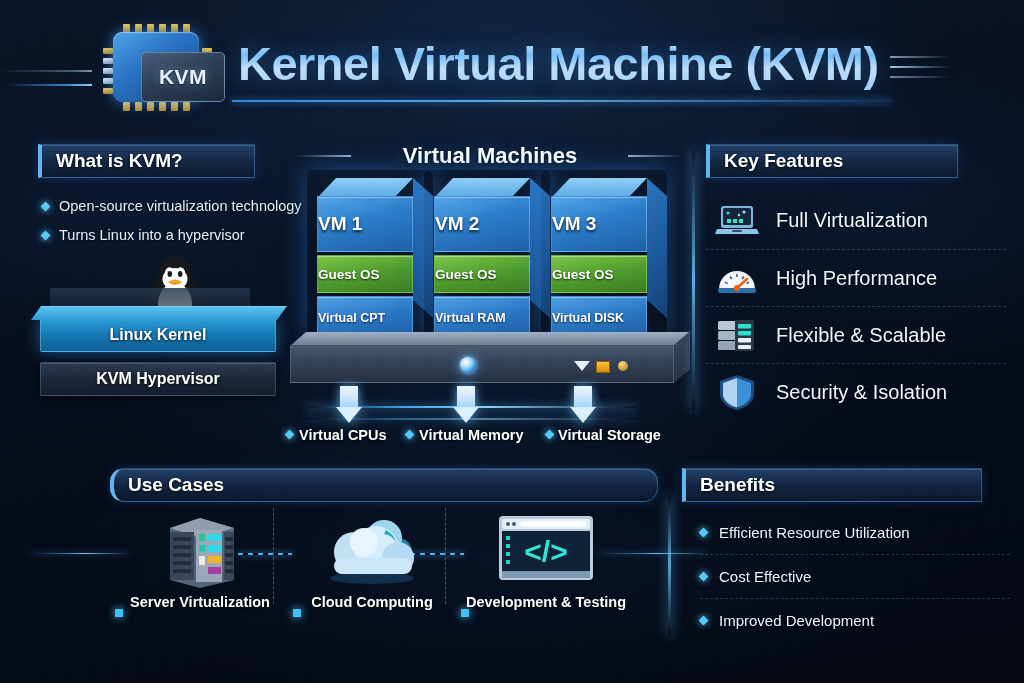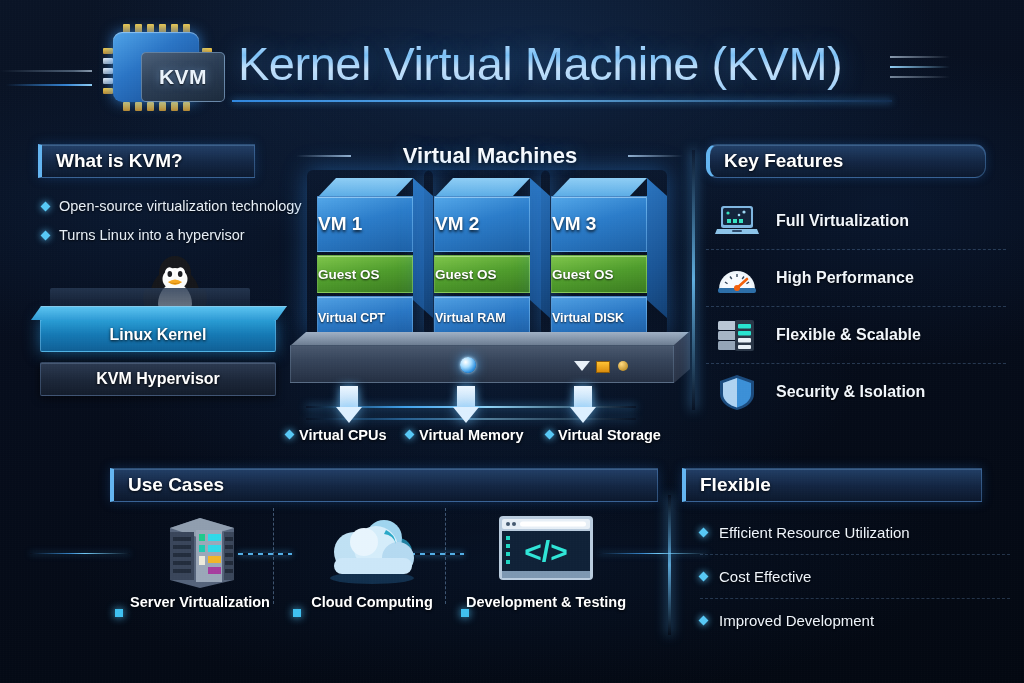--- a/index.html
+++ b/index.html
@@ -69,21 +69,21 @@
   .pin.sil { background: linear-gradient(180deg,#e8eef5,#93a4b7); }
   .pins.top{ left:26px; top:2px; gap:5px; }
   .pins.bot{ left:26px; top:80px; gap:5px; }
   .pins.top .pin,.pins.bot .pin{ width:7px;height:9px; }
   .pins.left{ left:6px; top:26px; flex-direction:column; gap:4px;}
   .pins.right{ left:105px; top:26px; flex-direction:column; gap:4px;}
   .pins.left .pin,.pins.right .pin{ width:10px;height:6px; }
 
   #title {
     position:absolute; left:238px; top:36px;
-    font-size:47px; font-weight:normal; letter-spacing:-0.5px;
+    font-size:47px; font-weight:bold; letter-spacing:-0.5px;
     background: linear-gradient(180deg,#d9ecff 0%, #7fc2f5 35%, #cfe6fa 60%, #9fd0f7 100%);
     -webkit-background-clip:text; background-clip:text; color:transparent;
     text-shadow:0 0 24px rgba(80,170,255,.35);
     white-space:nowrap;
   }
   #title-underline{
     position:absolute; left:232px; top:100px; width:660px; height:2px;
     background: linear-gradient(90deg, rgba(50,140,230,.95) 0%, rgba(110,195,255,.85) 45%, rgba(40,110,190,.25) 100%);
     box-shadow:0 0 7px rgba(70,170,255,.7);
   }
@@ -234,32 +234,32 @@
   .flowline{ position:absolute; height:2px; width:330px; left:306px;
     background: linear-gradient(90deg, rgba(40,120,200,0) 0%, rgba(70,175,255,.9) 30%, rgba(150,220,255,.95) 55%, rgba(40,120,200,0) 100%);
     box-shadow:0 0 8px rgba(80,185,255,.8); }
 
   .vlabel{ position:absolute; font-size:14.5px; font-weight:bold; color:#fff;
     text-shadow:0 1px 3px rgba(0,0,0,.9); white-space:nowrap; }
   .vldot{ position:absolute; width:7px;height:7px;background:#57c8f5;transform:rotate(45deg);
     box-shadow:0 0 7px rgba(90,200,255,.95); }
 
   
-  #sec-key { left:706px; top:144px; width:280px;border-radius:11px; }
+  #sec-key { left:706px; top:144px; width:252px; }
   #feat-list{ position:absolute; left:706px; top:192px; width:300px; }
   .feat{ position:relative; height:57px; display:flex; align-items:center; gap:16px; }
   .feat + .feat{ border-top:1px dashed rgba(110,150,195,.32); }
-  .feat .flabel{ font-size:16px; color:#f0f5fb; text-shadow:0 1px 2px rgba(0,0,0,.85); white-space:nowrap;font-weight:bold; }
+  .feat .flabel{ font-size:20px; color:#f0f5fb; text-shadow:0 1px 2px rgba(0,0,0,.85); white-space:nowrap; }
   .ficon{ width:46px; height:40px; flex:none; position:relative; margin-left:8px; }
   #key-edge{ position:absolute; left:692px; top:150px; width:3px; height:260px;
     background:linear-gradient(180deg,rgba(60,150,230,0),rgba(110,200,255,.85),rgba(60,150,230,0));
     box-shadow:0 0 12px rgba(90,185,255,.8); }
 
   
-  #sec-use { left:110px; top:468px; width:548px; }
+  #sec-use { left:110px; top:468px; width:548px;border-radius:14px; }
   #use-row{ position:absolute; left:112px; top:508px; width:548px; height:120px; }
   .uc{ position:absolute; width:176px; text-align:center; }
   .uc .ucicon{ height:80px; display:flex; align-items:flex-end; justify-content:center; }
   .uc .uclabel{ margin-top:6px; font-size:14.5px; font-weight:bold; color:#fff;
     text-shadow:0 1px 3px rgba(0,0,0,.9); white-space:nowrap; }
   .ucdot{ position:absolute; width:8px;height:8px;background:#3fc0ef;
     box-shadow:0 0 8px rgba(80,200,255,.95); }
   .divider-v{ position:absolute; top:508px; width:1px; height:96px;
     border-left:1px dashed rgba(130,170,215,.45); }
   .dash-conn{ position:absolute; height:2px; width:54px;
@@ -624,21 +624,21 @@
         </svg>
       </div>
       <div class="uclabel">Development &amp; Testing</div>
     </div>
     <div class="ucdot" style="left:349px; top:101px;"></div>
 
   </div>
 
   <div id="ben-edge"></div>
   <div class="sec-head" id="sec-ben">
-    <span>Flexible</span>
+    <span>Benefits</span>
   </div>
 
   <div id="ben-list">
     <div class="ben">
       <div class="bdot"></div>
       <div class="blabel">Efficient Resource Utilization</div>
     </div>
     <div class="ben">
       <div class="bdot"></div>
       <div class="blabel">Cost Effective</div>

